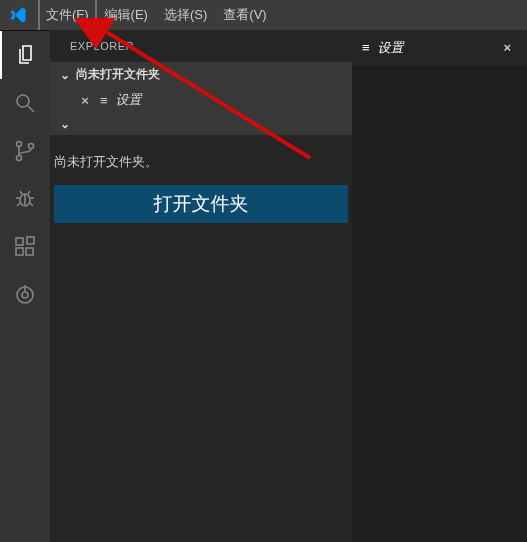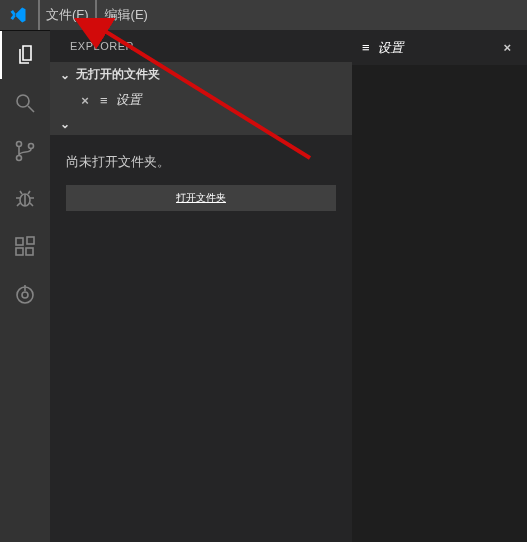--- a/index.html
+++ b/index.html
@@ -22,23 +22,23 @@
 
 
 .sidebar { width: 302px; background: #252526; display: flex; flex-direction: column; }
 .sidebar-title { font-size: 11px; letter-spacing: 0.5px; color: #bbb; padding: 10px 20px; text-transform: uppercase; }
 .section-header { background: #383838; color: #ddd; font-size: 12px; font-weight: bold; padding: 4px 8px; display: flex; align-items: center; cursor: pointer; }
 .section-header .chev { width: 14px; display: inline-block; text-align: center; margin-right: 4px; font-size: 12px; }
 .file-entry { background: #383838; color: #ddd; font-size: 13px; padding: 4px 8px 4px 28px; display: flex; align-items: center; gap: 8px; font-style: italic; }
 .file-entry .close { font-style: normal; font-weight: bold; cursor: pointer; color: #bbb; width: 14px; text-align: center; }
 .file-entry .lines { font-style: normal; color: #ccc; }
 
-.folder-area { padding: 18px 16px; color: #ccc; font-size: 13px; }
+.folder-area { padding: 18px 4px; color: #ccc; font-size: 13px; }
 .folder-msg { margin-bottom: 14px; }
-.open-btn { width: 100%; background: #404040; color: #fff; border: none; padding: 6px 0; font-size: 10px; cursor: pointer; text-decoration: underline; }
+.open-btn { width: 100%; background: #0c4a6e; color: #fff; border: none; padding: 6px 0; font-size: 19px; cursor: pointer; }
 
 
 .editor-area { flex: 1; background: #1e1e1e; position: relative; }
 .tab-bar { height: 35px; background: #252526; display: flex; align-items: center; }
 .tab { flex: 1; height: 100%; display: flex; align-items: center; padding: 0 10px; color: #fff; font-style: italic; font-size: 13px; gap: 8px; }
 .tab .lines { font-style: normal; }
 .tab .close { margin-left: auto; font-style: normal; font-weight: bold; cursor: pointer; padding: 0 6px; color: #ccc; }
 
 
 .arrow { position: absolute; pointer-events: none; }
@@ -47,20 +47,22 @@
 <body>
 
 <div class="menu-bar">
   <span class="logo">
     <svg viewBox="0 0 24 24">
         <path fill="#0098ff" d="M17 3l-9 9 9 9 4-2V5l-4-2zM3 8l3-2 4 6-4 6-3-2 3-4-3-4z"></path>
       </svg>
   </span>
   <div class="menu-item highlighted">文件(F)</div>
   <div class="menu-item">编辑(E)</div>
+  <div class="menu-item">选择(S)</div>
+  <div class="menu-item">查看(V)</div>
 </div>
 
 <div class="body-row">
 
   <div class="activity-bar">
     <div class="activity-item active">
       <svg viewBox="0 0 24 24">
           <path fill="none" stroke="currentColor" stroke-width="1.6" d="M9 3h8v14H9zM6 6v14h9"></path>
         </svg>
     </div>
@@ -99,21 +101,21 @@
           <line x1="12" y1="2" x2="12" y2="8" stroke="currentColor" stroke-width="1.6"></line>
         </svg>
     </div>
   </div>
 
   <div class="sidebar">
     <div class="sidebar-title">EXPLORER</div>
 
     <div class="section-header">
       <span class="chev">⌄</span>
-      <span>无打开的文件夹</span>
+      <span>尚未打开文件夹</span>
     </div>
     <div class="file-entry">
       <span class="close">×</span>
       <span class="lines">≡</span>
       <span>设置</span>
     </div>
     <div class="section-header">
       <span class="chev">⌄</span>
     </div>
 

